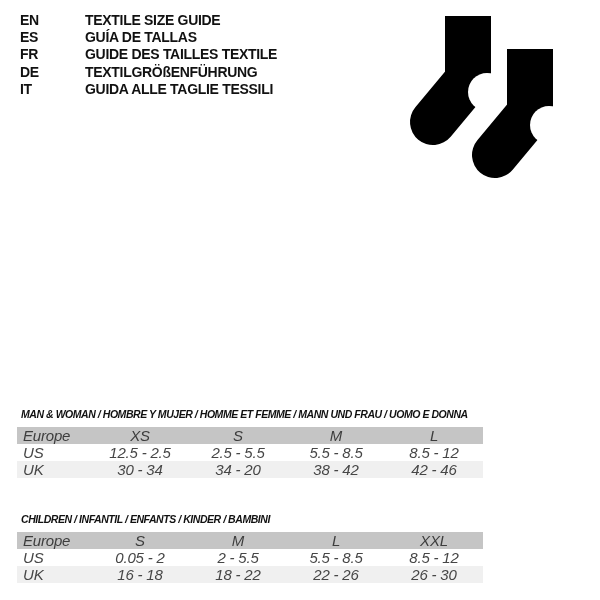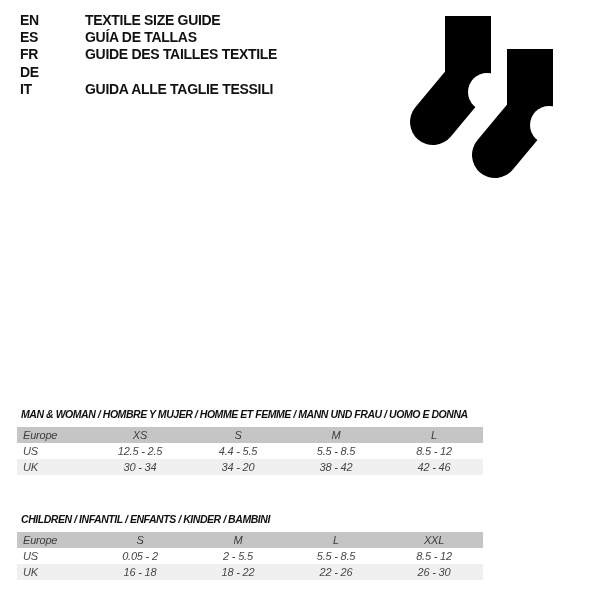--- a/index.html
+++ b/index.html
@@ -66,21 +66,21 @@
     table-layout: fixed;
   }
   .trow { display: table-row; }
   .trow.hdr-row { background: var(--header-row-bg, #c5c5c5); }
   .trow.alt { background: var(--alt-row-bg, #f0f0f0); }
   .tcell {
     display: table-cell;
     height: 16px;
     vertical-align: middle;
     text-align: center;
-    font-size: 11px;
+    font-size: 15px;
     letter-spacing: -0.2px;
     color: var(--table-text, #464646);
     white-space: nowrap;
   }
   .tcell.first {
     text-align: left;
     padding-left: 6px;
     width: 74px;
   }
   .trow.hdr-row .tcell { color: #3d3d3d; }
@@ -98,20 +98,21 @@
       <div class="lang-row">
         <span class="lang-code">ES</span>
         <span class="lang-label">GUÍA DE TALLAS</span>
       </div>
       <div class="lang-row">
         <span class="lang-code">FR</span>
         <span class="lang-label">GUIDE DES TAILLES TEXTILE</span>
       </div>
       <div class="lang-row">
         <span class="lang-code">DE</span>
+        <span class="lang-label">TEXTILGRÖßENFÜHRUNG</span>
       </div>
       <div class="lang-row">
         <span class="lang-code">IT</span>
         <span class="lang-label">GUIDA ALLE TAGLIE TESSILI</span>
       </div>
     </div>
 
 
   <div class="socks-icon-box">
     <svg width="170" height="175" viewBox="395 10 170 175" xmlns="http://www.w3.org/2000/svg" aria-hidden="true">
@@ -143,21 +144,21 @@
         <div class="trow hdr-row">
           <div class="tcell first">Europe</div>
           <div class="tcell">XS</div>
           <div class="tcell">S</div>
           <div class="tcell">M</div>
           <div class="tcell">L</div>
         </div>
         <div class="trow">
           <div class="tcell first">US</div>
           <div class="tcell">12.5 - 2.5</div>
-          <div class="tcell">4.4 - 5.5</div>
+          <div class="tcell">2.5 - 5.5</div>
           <div class="tcell">5.5 - 8.5</div>
           <div class="tcell">8.5 - 12</div>
         </div>
         <div class="trow alt">
           <div class="tcell first">UK</div>
           <div class="tcell">30 - 34</div>
           <div class="tcell">34 - 20</div>
           <div class="tcell">38 - 42</div>
           <div class="tcell">42 - 46</div>
         </div>

